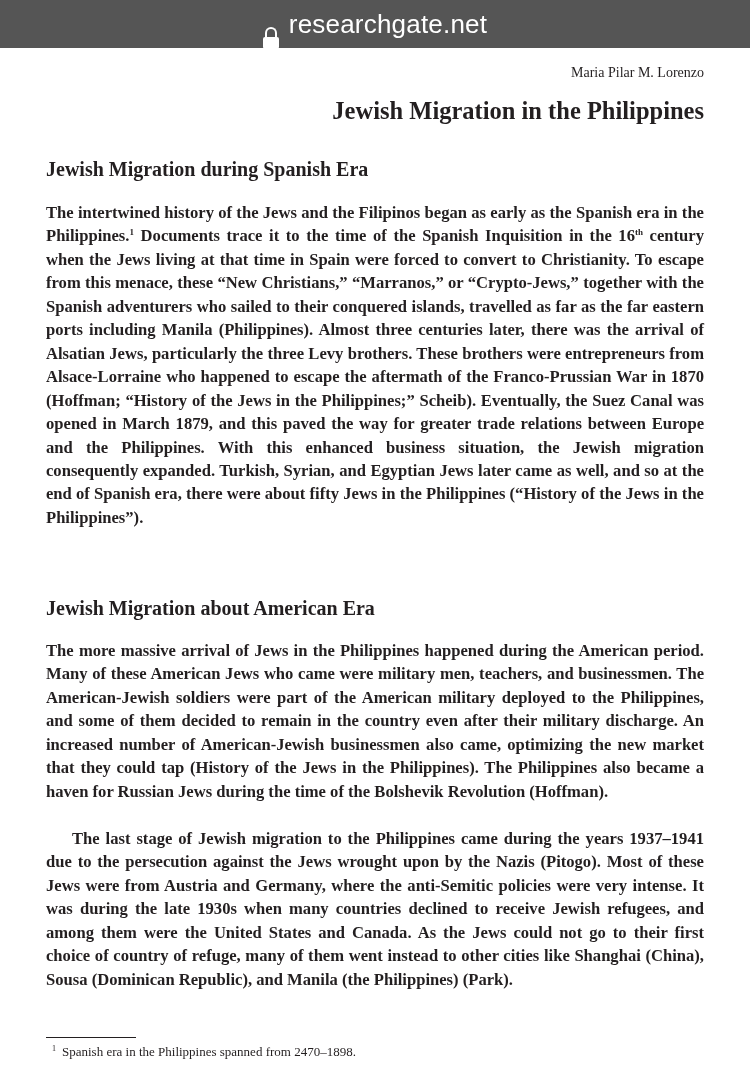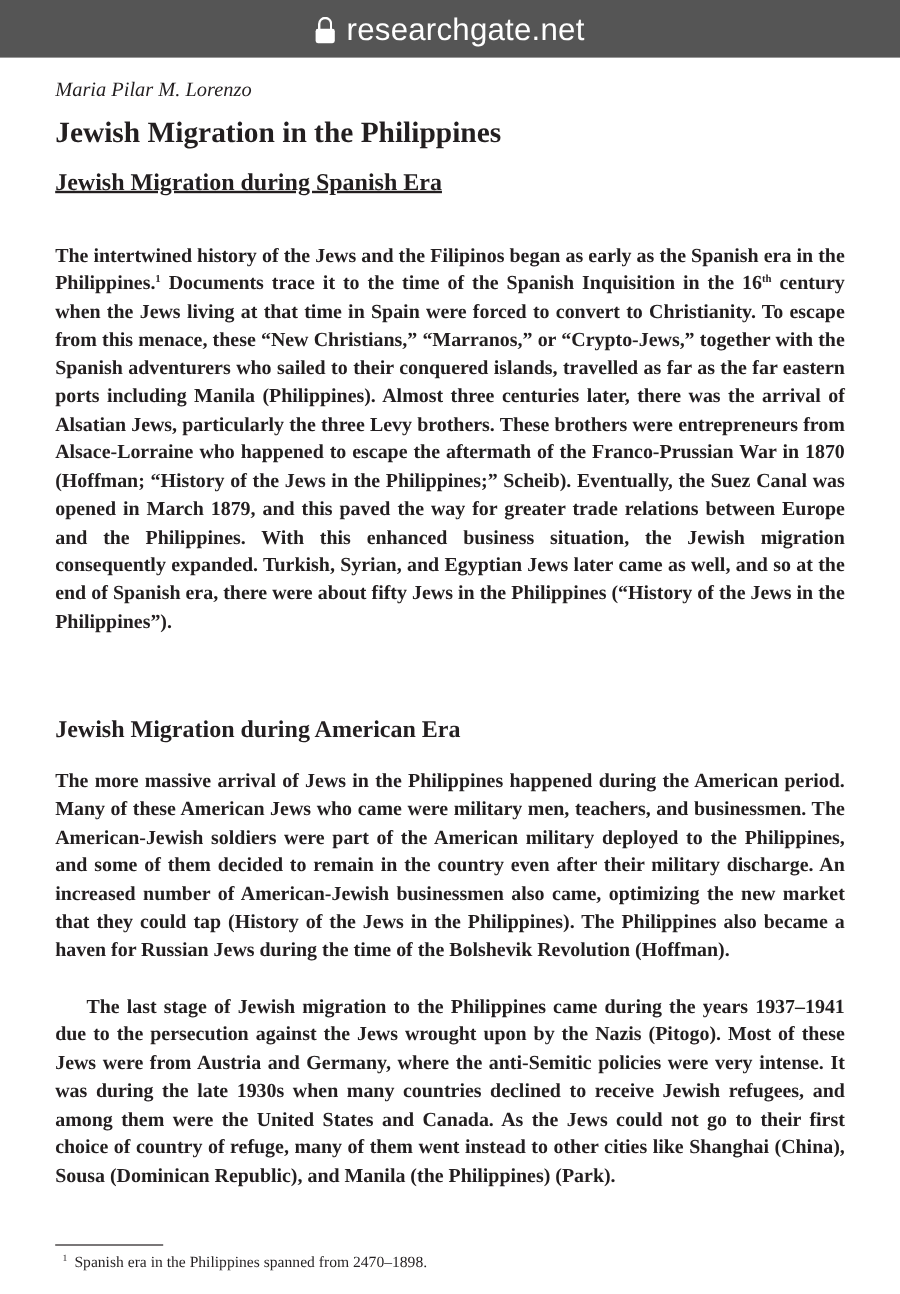--- a/index.html
+++ b/index.html
@@ -5,42 +5,42 @@
   html, body { margin: 0; padding: 0; }
   body {
     width: 750px; height: 1078px; overflow: hidden;
     background: #ffffff; color: #231f20;
     font-family: "Liberation Serif", "DejaVu Serif", serif;
     position: relative;
   }
   .urlbar {
     position: absolute; left: 0; top: 0; width: 750px; height: 48px;
     background: #555555; color: #ffffff;
-    display: flex; align-items: center; justify-content: center;
+    display: flex; align-items: flex-end; justify-content: center;
     font-family: "Liberation Sans", "DejaVu Sans", sans-serif;
     font-size: 26px; letter-spacing: 0.2px;
   }
   .urlbar .lock { display: inline-block; width: 16px; height: 22px; position: relative; margin-right: 10px; top: 1px; }
   .urlbar .lock .shackle {
     position: absolute; left: 2px; top: 0; width: 8px; height: 11px;
     border: 2.5px solid #fff; border-bottom: none; border-radius: 6px 6px 0 0;
   }
   .urlbar .lock .body {
     position: absolute; left: 0; top: 10px; width: 16px; height: 12px;
     background: #fff; border-radius: 2px;
   }
   .urlbar .url { line-height: 48px; }
 
   .page { position: absolute; left: 46px; top: 48px; width: 658px; }
   .author {
-    position: absolute; top: 17px; left: 0; width: 658px; text-align: left;
-    font-style: italic; font-size: 17px;
+    position: absolute; top: 17px; left: 0; width: 658px; text-align: right;
+    font-size: 14px;
   }
   .title {
-    position: absolute; top: 49px; left: 0; width: 658px; text-align: left;
+    position: absolute; top: 49px; left: 0; width: 658px; text-align: right;
     font-weight: bold; font-size: 24.5px; margin: 0;
   }
   .h2 {
     position: absolute; left: 0; font-weight: bold; font-size: 20px; margin: 0;
   }
   .para {
     position: absolute; left: 0; width: 658px; margin: 0;
     font-size: 16.6px; line-height: 23.45px; text-align: justify;
     hyphens: manual;
     font-weight: bold;
@@ -63,22 +63,22 @@
     <span class="shackle"></span>
       <span class="body"></span>
   </span>
   <span class="url">researchgate.net</span>
 </div>
 
 <div class="page">
   <div class="author">Maria Pilar M. Lorenzo</div>
   <h1 class="title">Jewish Migration in the Philippines</h1>
 
-  <h2 class="h2" style="top:93px;text-decoration:underline;">Jewish Migration during Spanish Era</h2>
+  <h2 class="h2" style="top:110px;">Jewish Migration during Spanish Era</h2>
   <p class="para" style="top:153px;"><span>The intertwined history of the Jews and the Filipinos began as early as the Spanish era in the Philippines.</span><sup>1</sup><span> Documents trace it to the time of the Spanish Inquisition in the 16</span><sup>th</sup><span> century when the Jews living at that time in Spain were forced to convert to Christianity. To escape from this menace, these “New Christians,” “Marranos,” or “Crypto-Jews,” together with the Spanish adventurers who sailed to their conquered islands, travelled as far as the far eastern ports including Manila (Philippines). Almost three centuries later, there was the arrival of Alsatian Jews, particularly the three Levy brothers. These brothers were entrepreneurs from Alsace-Lorraine who happened to escape the aftermath of the Franco-Prussian War in 1870 (Hoffman; “History of the Jews in the Philippines;” Scheib). Eventually, the Suez Canal was opened in March 1879, and this paved the way for greater trade relations between Europe and the Philippines. With this enhanced business situation, the Jewish migration consequently expanded. Turkish, Syrian, and Egyptian Jews later came as well, and so at the end of Spanish era, there were about fifty Jews in the Philippines (“History of the Jews in the Philippines”).</span></p>
 
-  <h2 class="h2" style="top:549px;">Jewish Migration during American Era</h2>
+  <h2 class="h2" style="top:549px;">Jewish Migration about American Era</h2>
   <p class="para" style="top:591px;">The more massive arrival of Jews in the Philippines happened during the American pe­riod. Many of these American Jews who came were military men, teachers, and busi­nessmen. The American-Jewish soldiers were part of the American military deployed to the Philippines, and some of them decided to remain in the country even after their military discharge. An increased number of American-Jewish businessmen also came, optimizing the new market that they could tap (History of the Jews in the Philippi­nes). The Philippines also became a haven for Russian Jews during the time of the Bolshevik Revolution (Hoffman).</p>
   <p class="para" style="top:779px;"><span class="indent"></span><span>The last stage of Jewish migration to the Philippines came during the years 1937–1941 due to the persecution against the Jews wrought upon by the Nazis (Pitogo). Most of these Jews were from Austria and Germany, where the anti-Semitic policies were very intense. It was during the late 1930s when many countries declined to receive Jewish refugees, and among them were the United States and Canada. As the Jews could not go to their first choice of country of refuge, many of them went instead to other cities like Shanghai (China), Sousa (Dominican Republic), and Manila (the Philippines) (Park).</span></p>
 
   <div class="fn-rule"></div>
   <p class="footnote"><sup>1</sup><span>Spanish era in the Philippines spanned from 2470–1898.</span></p>
 </div>
 
 </body></html>

